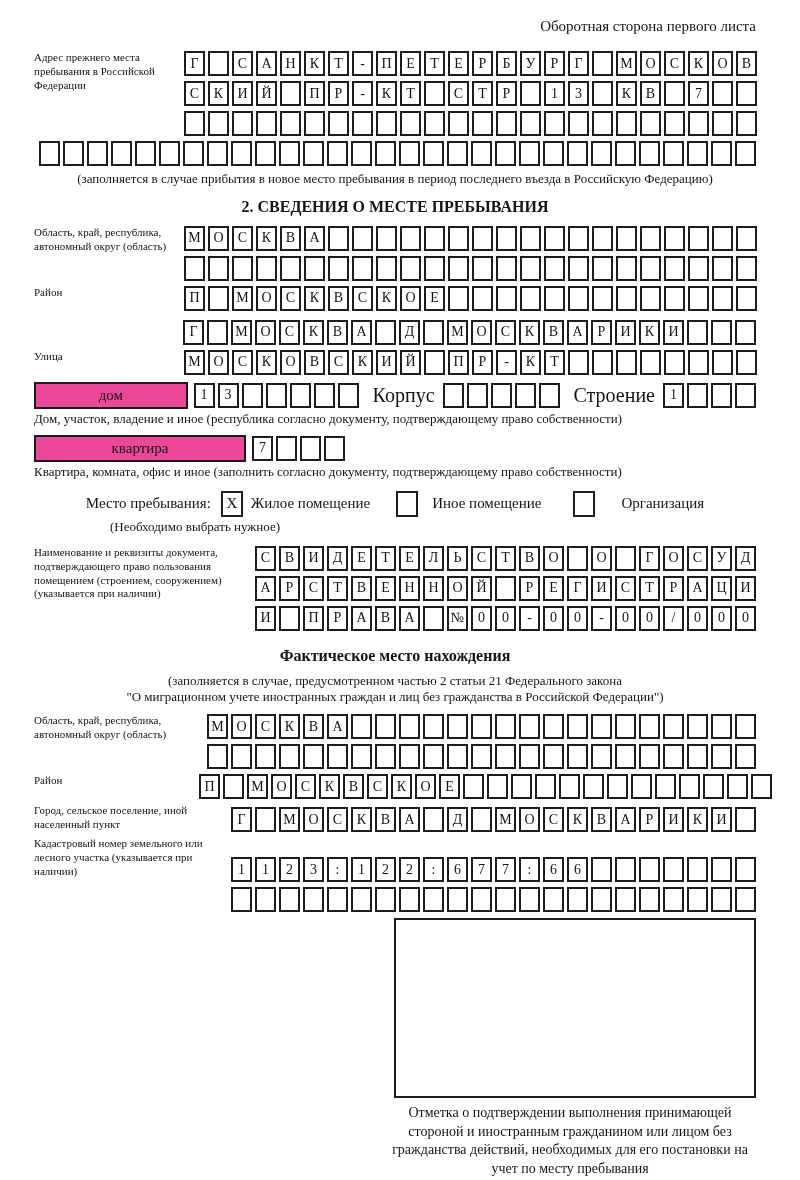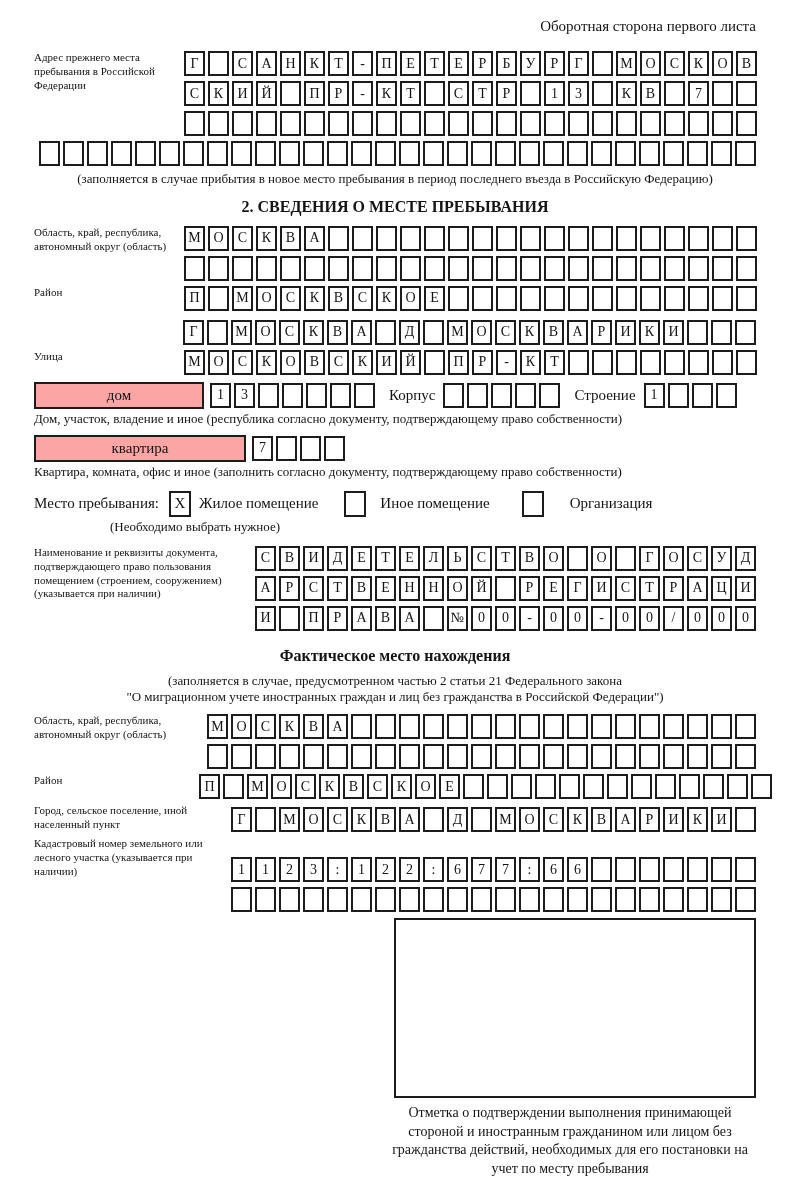--- a/index.html
+++ b/index.html
@@ -21,28 +21,28 @@
   .frow { display:flex; align-items:flex-start; margin-bottom:5px; }
   .frow .boxrow { margin-left:auto; }
   .flabel { font-size:11px; line-height:1.27; flex:0 0 auto; }
   .w150 { width:150px; } .w165 { width:165px; } .w215 { width:215px; } .w185 { width:185px; }
 
   .note { font-size:13px; line-height:1.3; }
   .note.center { text-align:center; }
   .sect-title { text-align:center; font-weight:bold; font-size:16px; margin:10px 0 10px 0; }
 
   .longbox { box-sizing:border-box; border:2px solid #1c1c1c; height:27px;
-    display:flex; align-items:center; justify-content:center; font-size:15px; background:#fca5a5; }
+    display:flex; align-items:center; justify-content:center; font-size:15px; background:#ec4899; }
   .inline-row { display:flex; align-items:center; margin:7px 0 2px 0; }
   .inline-row .boxrow { margin-left:6px; }
-  .mini-label { font-size:15px; margin:0 8px 0 14px; }
+  .mini-label { font-size:20px; margin:0 8px 0 14px; }
 
   .chk { box-sizing:border-box; width:22px; height:26px; border:2px solid #1c1c1c;
     display:inline-flex; align-items:center; justify-content:center; font-size:15px; flex:0 0 auto; background:#fff; }
-  .stay-row { display:flex; align-items:center; margin-top:10px; }
+  .stay-row { display:flex; align-items:center; margin-top:10px;justify-content:center; }
   .opt-label { font-size:15px; }
 
   .stamp-wrap { width:372px; margin-left:auto; margin-top:6px; }
   .stamp-box { box-sizing:border-box; width:362px; height:180px; border:2px solid #1c1c1c; margin-left:auto; }
   .stamp-note { font-size:14px; line-height:1.32; text-align:center; margin-top:6px; }
 </style>
 </head>
 <body>
 
 <div class="page">

